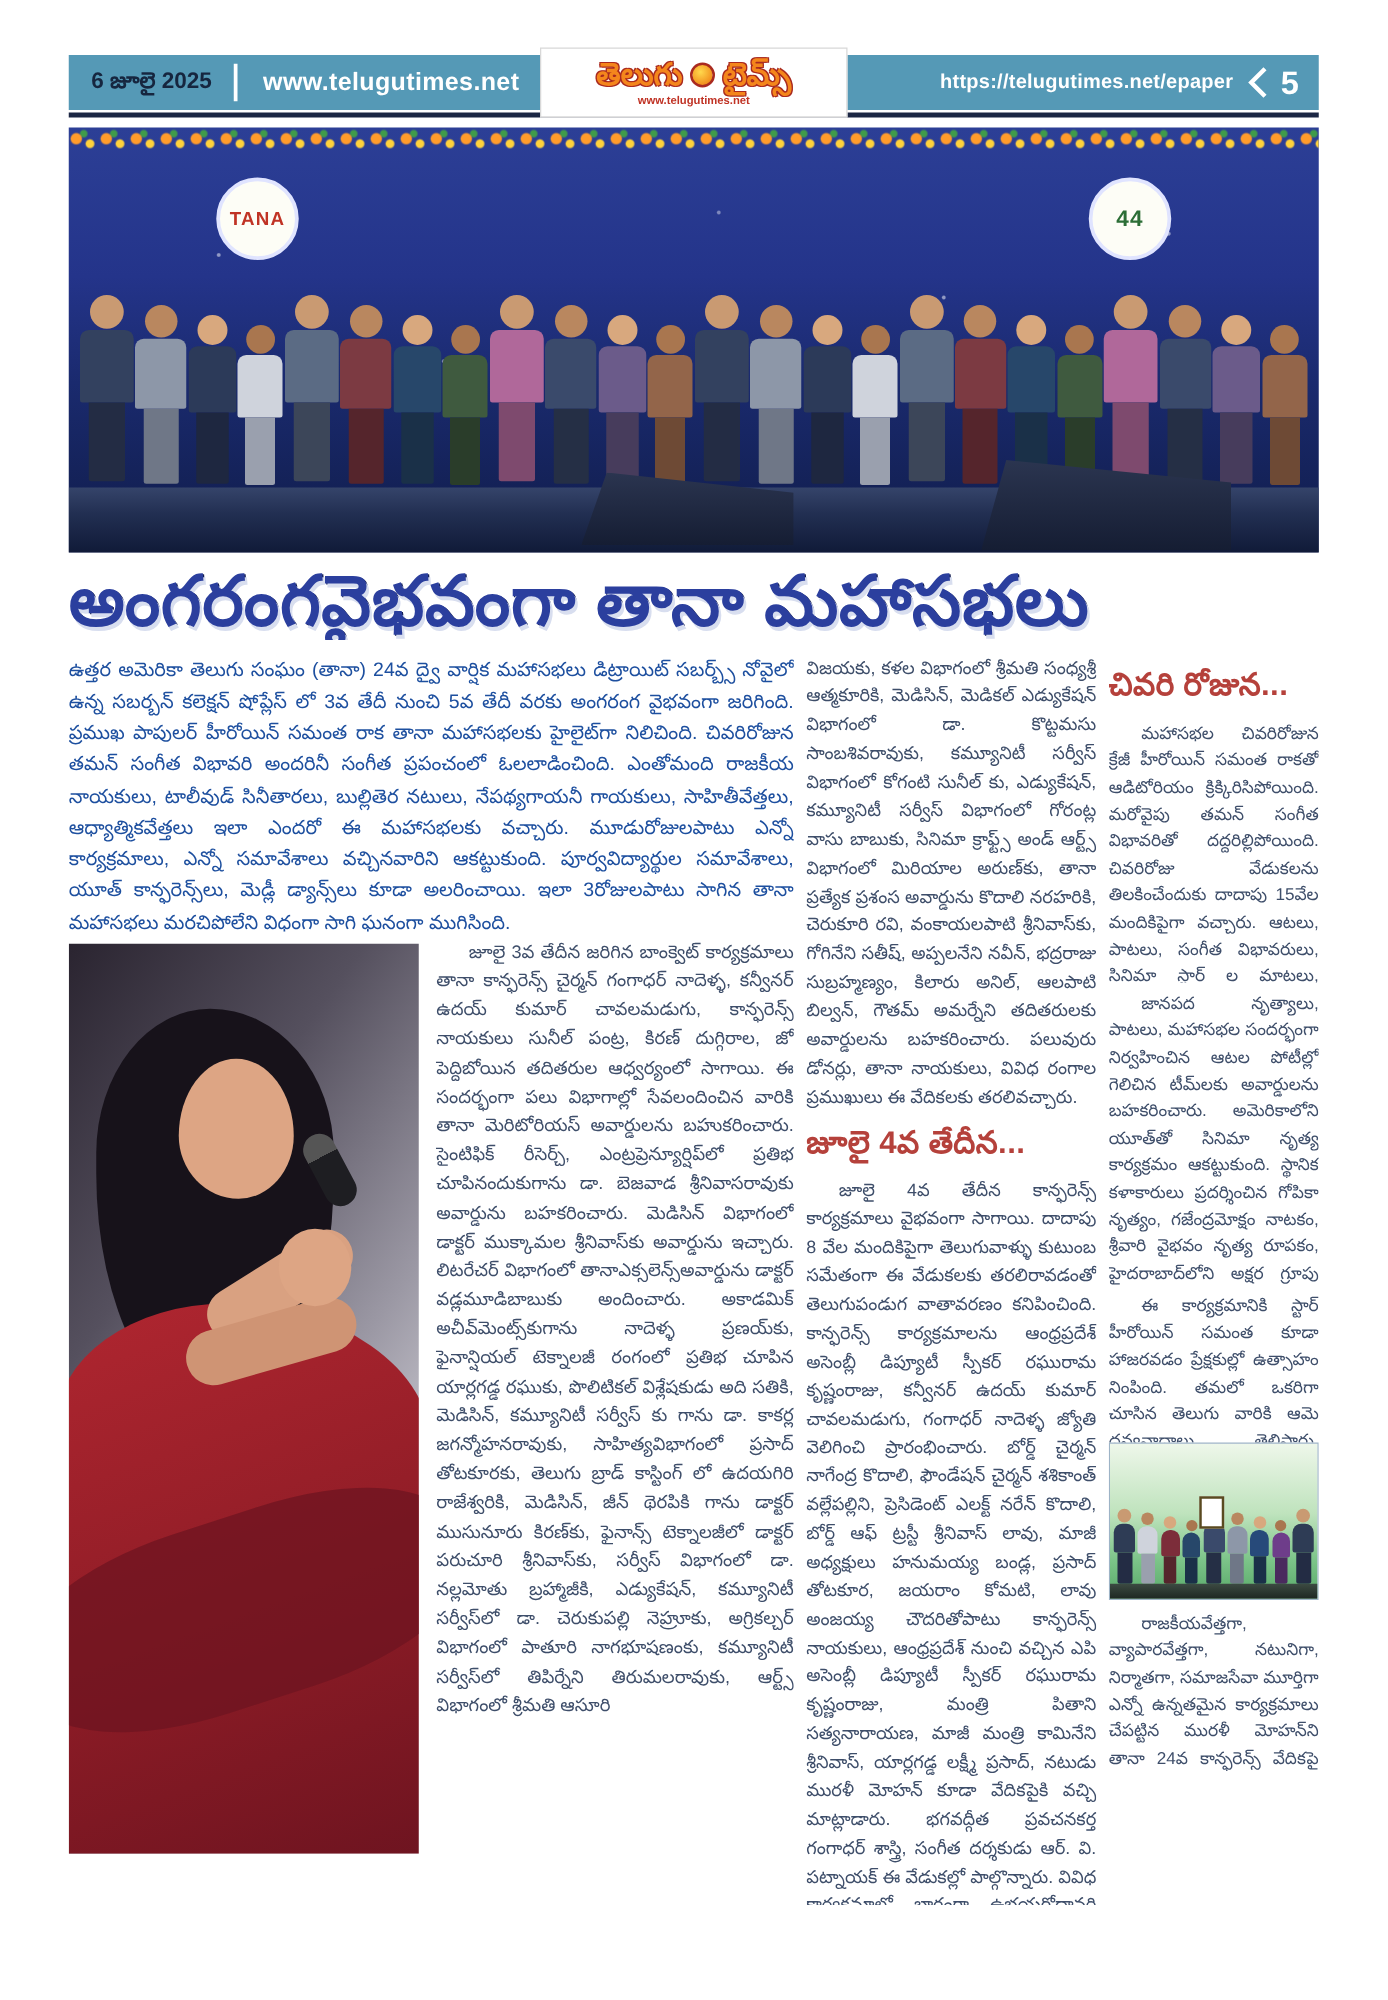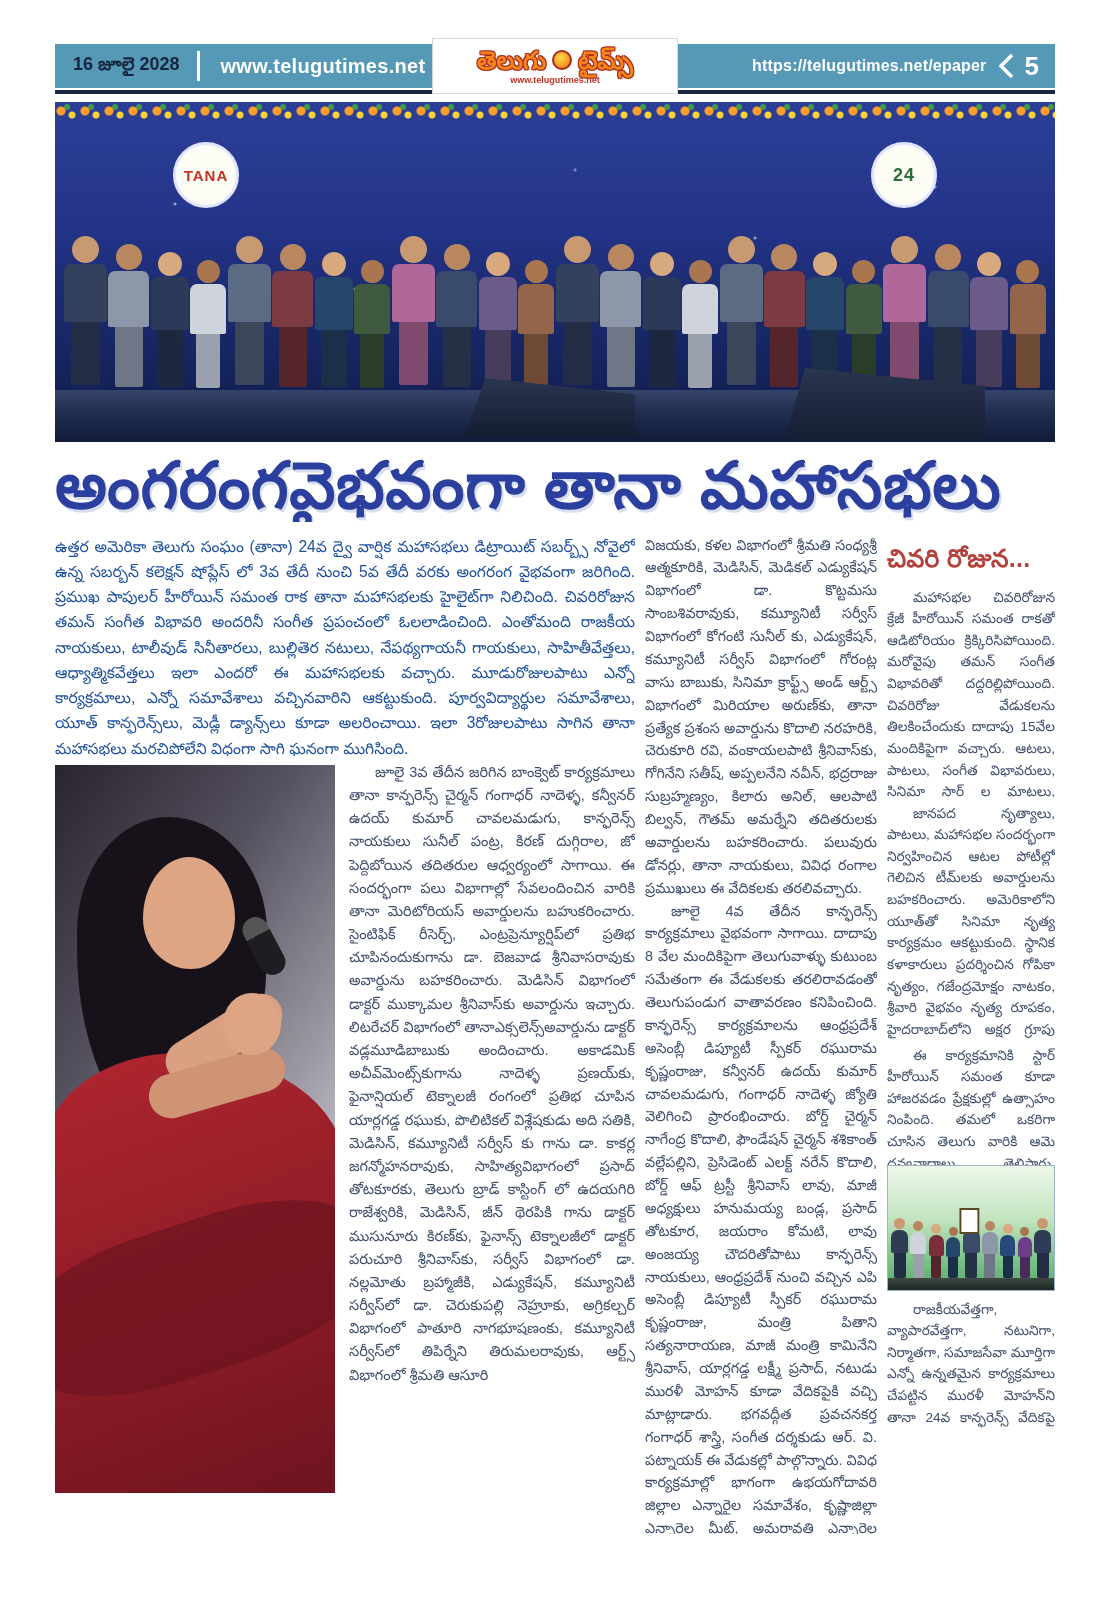--- a/index.html
+++ b/index.html
@@ -97,21 +97,21 @@
     clip-path:polygon(0 0, 100% 0, 98.4% 50%, 100% 100%, 0 100%, 1.6% 50%);
     display:flex; align-items:center; justify-content:center;
   }
   .ribbon span {
     color:#ffffff; font-size:33px; font-weight:bold; letter-spacing:.5px;
     text-shadow:1px 1px 2px rgba(20,40,60,.35);
   }
 
   
   .headline {
-    margin-top:8px; font-size:65px; font-weight:bold; color:#2b3f9e;
+    margin-top:8px; font-size:56px; font-weight:bold; color:#2b3f9e;
     letter-spacing:.5px; line-height:1.1; white-space:nowrap; overflow:hidden;
     text-shadow:2px 3px 0 #d8deef, 1px 1px 0 #121c4e;
   }
 
   
   .content {
     margin-top:12px; display:grid; grid-template-columns:580px 232px 168px;
     gap:10px; height:1000px; overflow:hidden;
   }
   .col { overflow:hidden; }
@@ -187,21 +187,21 @@
   .clamp { overflow:hidden; }
   .h86{height:86px}.h210{height:210px}.h236{height:236px}.h120{height:120px}.h130{height:130px}
   .mt6{margin-top:6px}.mt8{margin-top:8px}
 </style>
 </head>
 <body>
 
 <div class="page">
 
   <header class="topbar">
-    <span class="date">16 జూలై 2028</span>
+    <span class="date">6 జూలై 2025</span>
     <span class="vsep"></span>
     <span class="site-url">www.telugutimes.net</span>
 
     <div class="logo-box">
       <div class="logo-row">
         <span class="logo-word">తెలుగు</span>
         <span class="globe"></span>
         <span class="logo-word">టైమ్స్</span>
       </div>
       <span class="logo-tag">www.telugutimes.net</span>
@@ -213,21 +213,21 @@
         <polyline points="15,3 4,14 15,25" fill="none" stroke="#ffffff" stroke-width="3.5"></polyline>
       </svg>
       <span class="pagenum">5</span>
     </div>
   </header>
   <div class="rule-dark"></div>
 
   <figure class="hero">
     <div class="garland"></div>
     <div class="tana-seal seal-left">TANA</div>
-    <div class="tana-seal seal-right">24</div>
+    <div class="tana-seal seal-right">44</div>
     <div class="hero-people">
         <span class="person" style="height: 158px; width: 43px;">
           <span class="p-head" style="width: 27px; height: 27px; background: rgb(201, 154, 114);"></span>
           <span class="p-body" style="height: 58px; background: rgb(51, 65, 95);"></span>
           <span class="p-legs" style="width: 29px; height: 63px; background: rgb(35, 44, 68);"></span>
         </span>
         <span class="person" style="height: 150px; width: 41px;">
           <span class="p-head" style="width: 26px; height: 26px; background: rgb(185, 135, 95);"></span>
           <span class="p-body" style="height: 56px; background: rgb(141, 151, 168);"></span>
           <span class="p-legs" style="width: 28px; height: 60px; background: rgb(111, 119, 135);"></span>
@@ -365,20 +365,21 @@
           <span class="sam-arm2"></span>
           <span class="sam-hands"></span>
           <span class="sam-mic"></span>
         </div>
         <p class="body-txt jt indent">జూలై 3వ తేదీన జరిగిన బాంక్వెట్ కార్యక్రమాలు తానా కాన్ఫరెన్స్ చైర్మన్ గంగాధర్ నాదెళ్ళ, కన్వీనర్ ఉదయ్ కుమార్ చావలమడుగు, కాన్ఫరెన్స్ నాయకులు సునీల్ పంట్ర, కిరణ్ దుగ్గిరాల, జో పెద్దిబోయిన తదితరుల ఆధ్వర్యంలో సాగాయి. ఈ సందర్భంగా పలు విభాగాల్లో సేవలందించిన వారికి తానా మెరిటోరియస్ అవార్డులను బహుకరించారు. సైంటిఫిక్ రీసెర్చ్, ఎంట్రప్రెన్యూర్షిప్‌లో ప్రతిభ చూపినందుకుగాను డా. బెజవాడ శ్రీనివాసరావుకు అవార్డును బహకరించారు. మెడిసిన్ విభాగంలో డాక్టర్ ముక్కామల శ్రీనివాస్‌కు అవార్డును ఇచ్చారు. లిటరేచర్ విభాగంలో తానాఎక్సలెన్స్‌అవార్డును డాక్టర్ వడ్లమూడిబాబుకు అందించారు. అకాడమిక్ అచీవ్‌మెంట్స్‌కుగాను నాదెళ్ళ ప్రణయ్‌కు, ఫైనాన్షియల్ టెక్నాలజీ రంగంలో ప్రతిభ చూపిన యార్లగడ్డ రఘుకు, పొలిటికల్ విశ్లేషకుడు అది సతికి, మెడిసిన్, కమ్యూనిటీ సర్వీస్ కు గాను డా. కాకర్ల జగన్మోహనరావుకు, సాహిత్యవిభాగంలో ప్రసాద్ తోటకూరకు, తెలుగు బ్రాడ్ కాస్టింగ్ లో ఉదయగిరి రాజేశ్వరికి, మెడిసిన్, జీన్ థెరపికి గాను డాక్టర్ ముసునూరు కిరణ్‌కు, ఫైనాన్స్ టెక్నాలజీలో డాక్టర్ పరుచూరి శ్రీనివాస్‌కు, సర్వీస్ విభాగంలో డా. నల్లమోతు బ్రహ్మాజీకి, ఎడ్యుకేషన్, కమ్యూనిటీ సర్వీస్‌లో డా. చెరుకుపల్లి నెహ్రూకు, అగ్రికల్చర్ విభాగంలో పాతూరి నాగభూషణంకు, కమ్యూనిటీ సర్వీస్‌లో తిపిర్నేని తిరుమలరావుకు, ఆర్ట్స్ విభాగంలో శ్రీమతి ఆసూరి</p>
       </div>
     </div>
 
     <div class="col col-mid">
       <p class="body-txt jt">విజయకు, కళల విభాగంలో శ్రీమతి సంధ్యశ్రీ ఆత్మకూరికి, మెడిసిన్, మెడికల్ ఎడ్యుకేషన్ విభాగంలో డా. కొట్టమసు సాంబశివరావుకు, కమ్యూనిటీ సర్వీస్ విభాగంలో కోగంటి సునీల్ కు, ఎడ్యుకేషన్, కమ్యూనిటీ సర్వీస్ విభాగంలో గోరంట్ల వాసు బాబుకు, సినిమా క్రాఫ్ట్స్ అండ్ ఆర్ట్స్ విభాగంలో మిరియాల అరుణ్‌కు, తానా ప్రత్యేక ప్రశంస అవార్డును కొదాలి నరహరికి, చెరుకూరి రవి, వంకాయలపాటి శ్రీనివాస్‌కు, గోగినేని సతీష్, అప్పలనేని నవీన్, భద్రరాజు సుబ్రహ్మణ్యం, కిలారు అనిల్, ఆలపాటి బిల్వన్, గౌతమ్ అమర్నేని తదితరులకు అవార్డులను బహకరించారు. పలువురు డోనర్లు, తానా నాయకులు, వివిధ రంగాల ప్రముఖులు ఈ వేదికలకు తరలివచ్చారు.</p>
+      <h2 class="red-head big">జూలై 4వ తేదీన...</h2>
       <p class="body-txt jt indent">జూలై 4వ తేదీన కాన్ఫరెన్స్ కార్యక్రమాలు వైభవంగా సాగాయి. దాదాపు 8 వేల మందికిపైగా తెలుగువాళ్ళు కుటుంబ సమేతంగా ఈ వేడుకలకు తరలిరావడంతో తెలుగుపండుగ వాతావరణం కనిపించింది. కాన్ఫరెన్స్ కార్యక్రమాలను ఆంధ్రప్రదేశ్ అసెంబ్లీ డిప్యూటీ స్పీకర్ రఘురామ కృష్ణంరాజు, కన్వీనర్ ఉదయ్ కుమార్ చావలమడుగు, గంగాధర్ నాదెళ్ళ జ్యోతి వెలిగించి ప్రారంభించారు. బోర్డ్ చైర్మన్ నాగేంద్ర కొదాలి, ఫౌండేషన్ చైర్మన్ శశికాంత్ వల్లేపల్లిని, ప్రెసిడెంట్ ఎలక్ట్ నరేన్ కొదాలి, బోర్డ్ ఆఫ్ ట్రస్టీ శ్రీనివాస్ లావు, మాజీ అధ్యక్షులు హనుమయ్య బండ్ల, ప్రసాద్ తోటకూర, జయరాం కోమటి, లావు అంజయ్య చౌదరితోపాటు కాన్ఫరెన్స్ నాయకులు, ఆంధ్రప్రదేశ్ నుంచి వచ్చిన ఎపి అసెంబ్లీ డిప్యూటీ స్పీకర్ రఘురామ కృష్ణంరాజు, మంత్రి పితాని సత్యనారాయణ, మాజీ మంత్రి కామినేని శ్రీనివాస్, యార్లగడ్డ లక్ష్మీ ప్రసాద్, నటుడు మురళీ మోహన్ కూడా వేదికపైకి వచ్చి మాట్లాడారు. భగవద్గీత ప్రవచనకర్త గంగాధర్ శాస్త్రి, సంగీత దర్శకుడు ఆర్. వి. పట్నాయక్ ఈ వేడుకల్లో పాల్గొన్నారు. వివిధ కార్యక్రమాల్లో భాగంగా ఉభయగోదావరి జిల్లాల ఎన్నారైల సమావేశం, కృష్ణాజిల్లా ఎన్నారైల మీట్, అమరావతి ఎన్నారైల సమావేశం జరిగింది. ఇందులో ఆయా ప్రాంతాలకు చెందిన రాజకీయ నాయకులతోపాటు ఎన్నారైలు పాల్గొని ఆయా జిల్లాలకు అవసరమైన విషయాలపై చర్చించారు. ఈరోజున కూడా పలువురిని ఘనంగా సత్కరించారు. దర్శకేంద్రుడు రాఘవేంద్ర రావుని తానా ఎన్టీఆర్ అవార్డుతో సత్కరించింది. సినీరంగానికి చెందిన ఐశ్వర్య రాజేష్, నిఖిల్, రాజేంద్రప్రసాద్, యెర్నేని నవీన్ తదితరులను కూడా తానా నాయకులు ఘనంగా సత్కరించారు. అనంతరం వారు ప్రసంగించి తానా చేస్తున్న సేవలను ప్రశంసించారు. ఫ్యాషన్ షో, సాంస్కృతిక ప్రదర్శనలు, సునీత్-ఎస్పీ</p>
     </div>
 
     <div class="col col-right">
       <h2 class="red-head big">చివరి రోజున...</h2>
       <p class="body-txt jt indent clamp h210">మహాసభల చివరిరోజున క్రేజీ హీరోయిన్ సమంత రాకతో ఆడిటోరియం క్రిక్కిరిసిపోయింది. మరోవైపు తమన్ సంగీత విభావరితో దద్దరిల్లిపోయింది. చివరిరోజు వేడుకలను తిలకించేందుకు దాదాపు 15వేల మందికిపైగా వచ్చారు. ఆటలు, పాటలు, సంగీత విభావరులు, సినిమా స్టార్ ల మాటలు, మెరుపులు, రాజకీయ నాయకుల ప్రసంగాలతో చివరిరోజున కూడా తానా మహాసభలు అంగరంగ వైభవంగా సాగి ముగిసింది.</p>
       <p class="body-txt jt indent clamp h236 mt6">జానపద నృత్యాలు, పాటలు, మహాసభల సందర్భంగా నిర్వహించిన ఆటల పోటీల్లో గెలిచిన టీమ్‌లకు అవార్డులను బహకరించారు. అమెరికాలోని యూత్‌తో సినిమా నృత్య కార్యక్రమం ఆకట్టుకుంది. స్థానిక కళాకారులు ప్రదర్శించిన గోపికా నృత్యం, గజేంద్రమోక్షం నాటకం, శ్రీవారి వైభవం నృత్య రూపకం, హైదరాబాద్‌లోని అక్షర గ్రూపు ప్రదర్శించిన నందకిషోరుడు శాస్త్రీయ నృత్యం, కృష్ణం వందే జగద్గురుమ్ ఫ్యూషన్ డ్యాన్స్, మోహినీ భస్మాసుర నృత్యరూపకం వంటి కార్యక్రమాలు జరిగాయి. ఇంద్రనీల్ శివతాండవం ఆకట్టుకుంది. మీట్ అండ్ గ్రీట్ పేరుతో మహాసభలకు వచ్చిన సినీనటీనటులతో కార్యక్రమం జరిగింది.</p>
       <p class="body-txt jt indent clamp h120 mt6">ఈ కార్యక్రమానికి స్టార్ హీరోయిన్ సమంత కూడా హాజరవడం ప్రేక్షకుల్లో ఉత్సాహం నింపింది. తమలో ఒకరిగా చూసిన తెలుగు వారికి ఆమె ధన్యవాదాలు తెలిపారు. మహాసభల చివరిరోజున తానా కొత్త ప్రెసిడెంట్ గా నరేన్ కొదాలి ప్రమాణ స్వీకారం చేశారు. ఆయనతోపాటు ఎగ్జిక్యూటివ్ టీమ్, కొత్తగా ఎన్నికైన బోర్డ్ సభ్యులు, ఫౌండేషన్ టీమ్ సభ్యులు ప్రమాణ స్వీకారం చేశారు.</p>
       <div class="award-photo">
         <div class="award-people">

